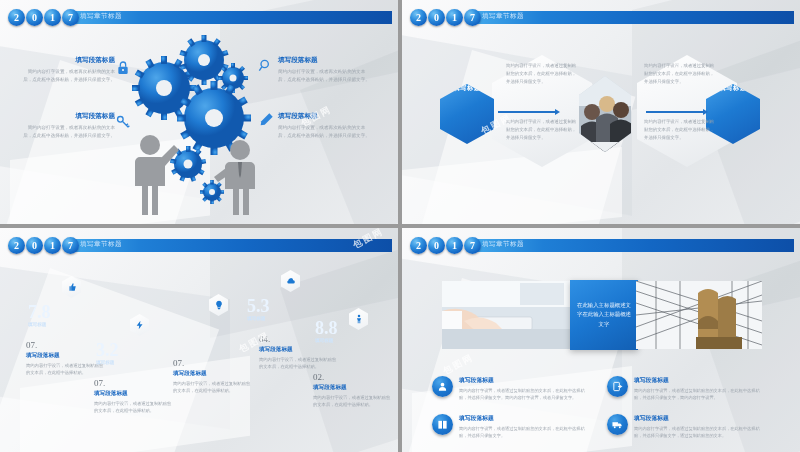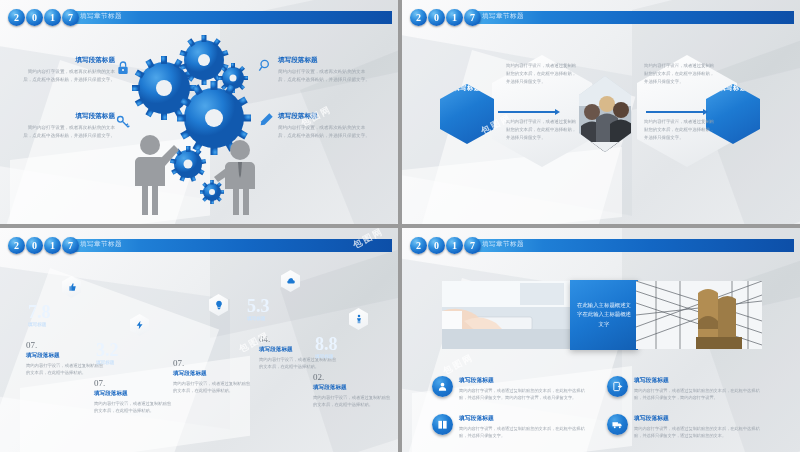--- a/index.html
+++ b/index.html
@@ -481,21 +481,21 @@
       <svg viewBox="0 0 24 24" fill="currentColor">
           <path d="M7 18h10a4 4 0 0 0 .4-8A6 6 0 0 0 5.5 11 3.6 3.6 0 0 0 7 18z"></path>
         </svg>
     </div>
     <div class="cap" style="left:259px; top:106px;">
       <div class="n">04.</div>
       <div class="t">填写段落标题</div>
       <div class="b">简约内容打字设置，或者通过复制粘贴您的文本后，在此框中选择粘贴。</div>
     </div>
 
-    <div class="bighex" style="left:315px; top:82px;">
+    <div class="bighex" style="left:315px; top:66px;">
       <div class="hexshape">
         <span class="num">8.8</span>
         <span class="sub">填写标题</span>
       </div>
     </div>
     <div class="badge" style="left:349px; top:80px;">
       <svg viewBox="0 0 24 24" fill="currentColor">
           <circle cx="12" cy="5" r="3"></circle>
           <path d="M7 10h10l-2 5v7h-2v-6h-2v6H9v-7z"></path>
         </svg>

